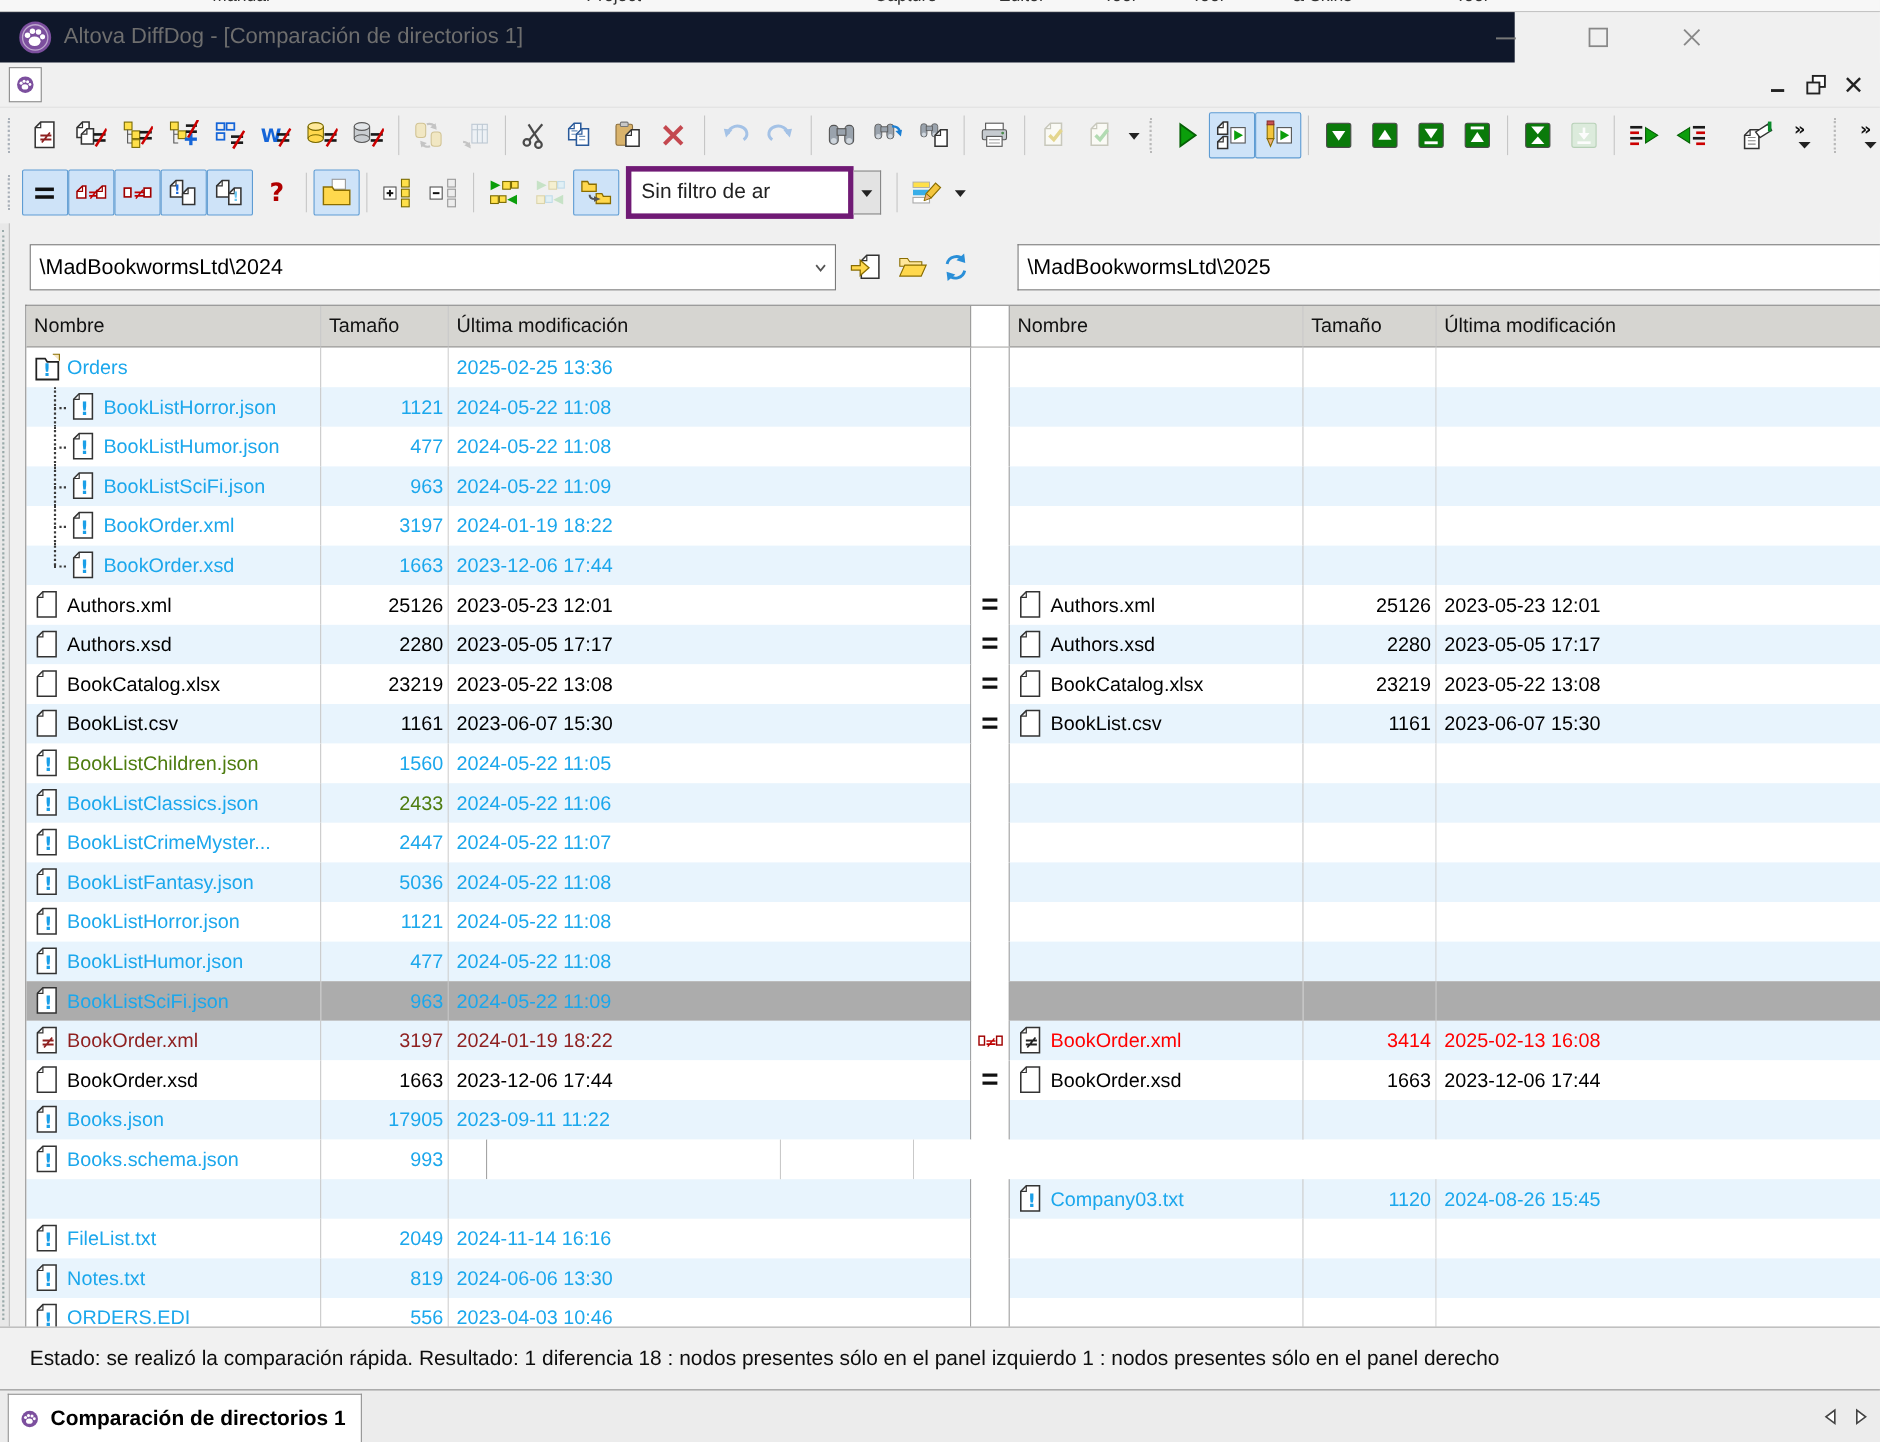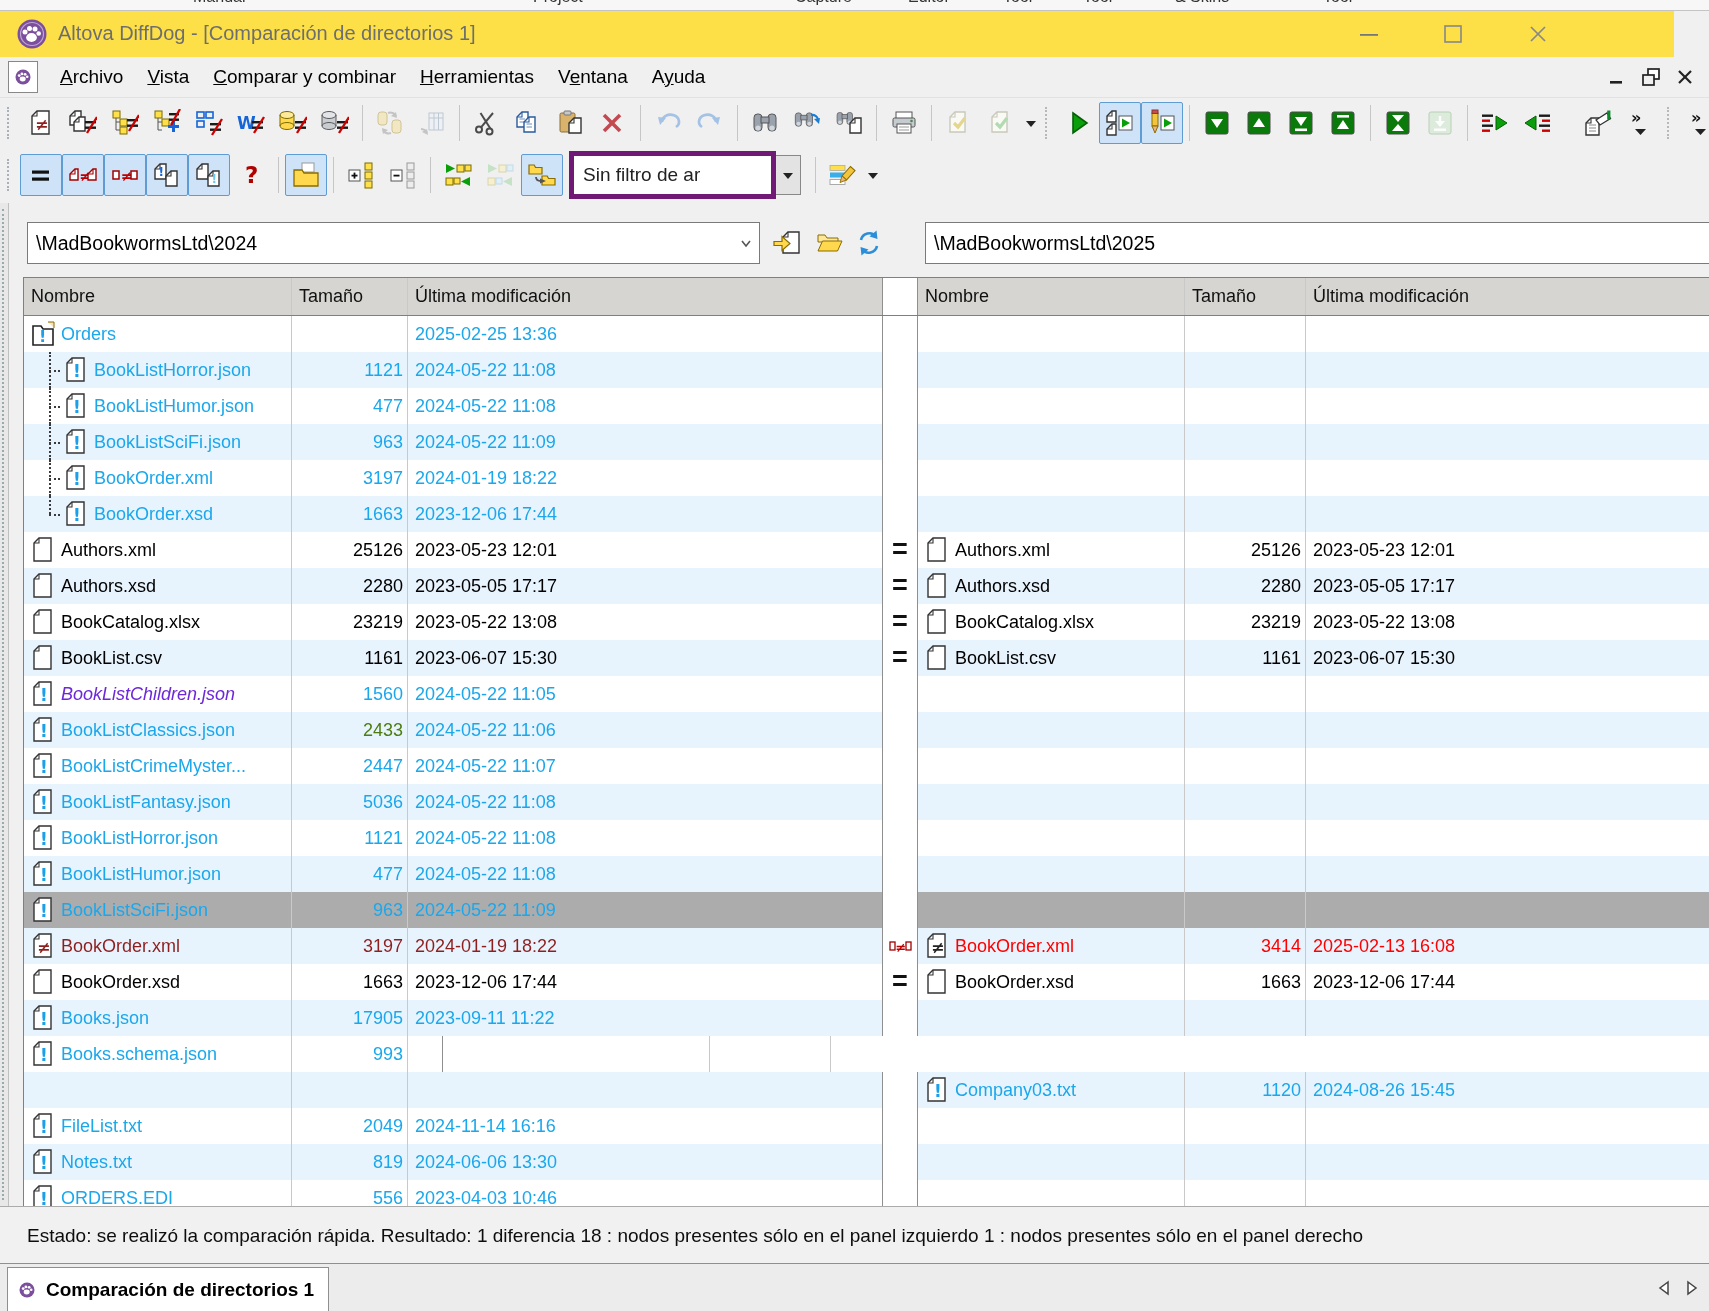--- a/index.html
+++ b/index.html
@@ -4,21 +4,21 @@
 <style>
   html,body{margin:0;padding:0}
   body{width:1709px;height:1311px;position:relative;overflow:hidden;background:#F0F0F0;
        font-family:"Liberation Sans","DejaVu Sans",sans-serif;color:#000;}
   .abs{position:absolute}
   svg{display:block}
   
   #sliver{left:0;top:0;width:1709px;height:10px;background:#F7F7F7;border-bottom:1px solid #C4C4C4;overflow:hidden}
   #sliver span{position:absolute;top:-12px;font-size:16px;color:#333;white-space:nowrap}
   
-  #titlebar{left:0;top:11px;width:1674px;height:46px;background:#fde047}
+  #titlebar{left:0;top:11px;width:1377px;height:46px;background:#0f172a}
   #title-text{position:absolute;left:58px;top:11px;font-size:20px;color:#6E6E6E;white-space:nowrap}
   #paw{position:absolute;left:16px;top:7px}
   .wincap{position:absolute;top:6px;width:34px;height:34px;display:flex;align-items:center;justify-content:center}
   
   #menubar{left:0;top:57px;width:1709px;height:40px;background:#F0F0F0;display:flex;align-items:center}
   #appicon{margin:0 10px 0 8px;width:28px;height:30px;background:#fff;border:1px solid #888;display:flex;align-items:center;justify-content:center}
   .menu-item{font-size:19px;padding:4px 12px;white-space:nowrap;cursor:default}
   .menu-item u{text-decoration:underline}
   #mdi-controls{margin-left:auto;display:flex;gap:6px;padding-right:10px}
   .mdi-btn{width:28px;height:26px;display:flex;align-items:center;justify-content:center}
@@ -133,28 +133,20 @@
   <span id="appicon">
       <svg width="22" height="26" viewBox="0 0 22 26">
         <circle cx="11" cy="13" r="7.5" fill="#7C4F9E"></circle>
         <ellipse cx="10.7" cy="15" rx="3" ry="2.4" fill="#fff"></ellipse>
         <circle cx="7.2" cy="11.6" r="1.4" fill="#fff"></circle>
         <circle cx="9.9" cy="9.9" r="1.4" fill="#fff"></circle>
         <circle cx="13.1" cy="10.3" r="1.4" fill="#fff"></circle>
         <circle cx="15.2" cy="12.8" r="1.3" fill="#fff"></circle>
       </svg>
     </span>
-  <span id="menu-items" style="display:flex">
-      <span class="menu-item"><u>A</u>rchivo</span>
-      <span class="menu-item"><u>V</u>ista</span>
-      <span class="menu-item"><u>C</u>omparar y combinar</span>
-      <span class="menu-item"><u>H</u>erramientas</span>
-      <span class="menu-item">V<u>e</u>ntana</span>
-      <span class="menu-item">A<u>y</u>uda</span>
-    </span>
   <span id="mdi-controls">
     <span class="mdi-btn">
       <svg width="20" height="20">
           <rect x="3" y="14" width="12" height="2.6" fill="#222"></rect>
         </svg>
       </span>
     <span class="mdi-btn">
       <svg width="20" height="20">
           <rect x="7" y="2" width="11" height="10" fill="#fff" stroke="#222" stroke-width="1.7"></rect>
           <rect x="2" y="8" width="11" height="10" fill="#F0F0F0" stroke="#222" stroke-width="1.7"></rect>
@@ -1011,21 +1003,21 @@
       </div>
       <div class="row w">
         <div class="cell c1 pad-root">
           <span class="ficon">
             <svg width="24" height="28" viewBox="0 0 24 28">
               <path d="M8 2 L20 2 L20 25 L3 25 L3 7 Z" fill="#fff" stroke="#333" stroke-width="1.4"></path>
               <path d="M8 2 L8 7 L3 7" fill="none" stroke="#333" stroke-width="1.1"></path>
               <text x="9" y="21" font-size="17" font-weight="bold" fill="#1A9FE8" font-family="DejaVu Sans,sans-serif">!</text>
             </svg>
           </span>
-          <span class="fname" style="color: #6d28d9; font-style: italic;">BookListChildren.json</span>
+          <span class="fname" style="color: #4d7c0f;">BookListChildren.json</span>
         </div>
         <div class="cell c2" style="color: rgb(27, 167, 236);">1560</div>
         <div class="cell c3" style="color: rgb(27, 167, 236);">2024-05-22 11:05</div>
         <div class="cell cm"></div>
         <div class="cell c4"></div>
         <div class="cell c5"></div>
         <div class="cell c6"></div>
       </div>
       <div class="row b">
         <div class="cell c1 pad-root">

